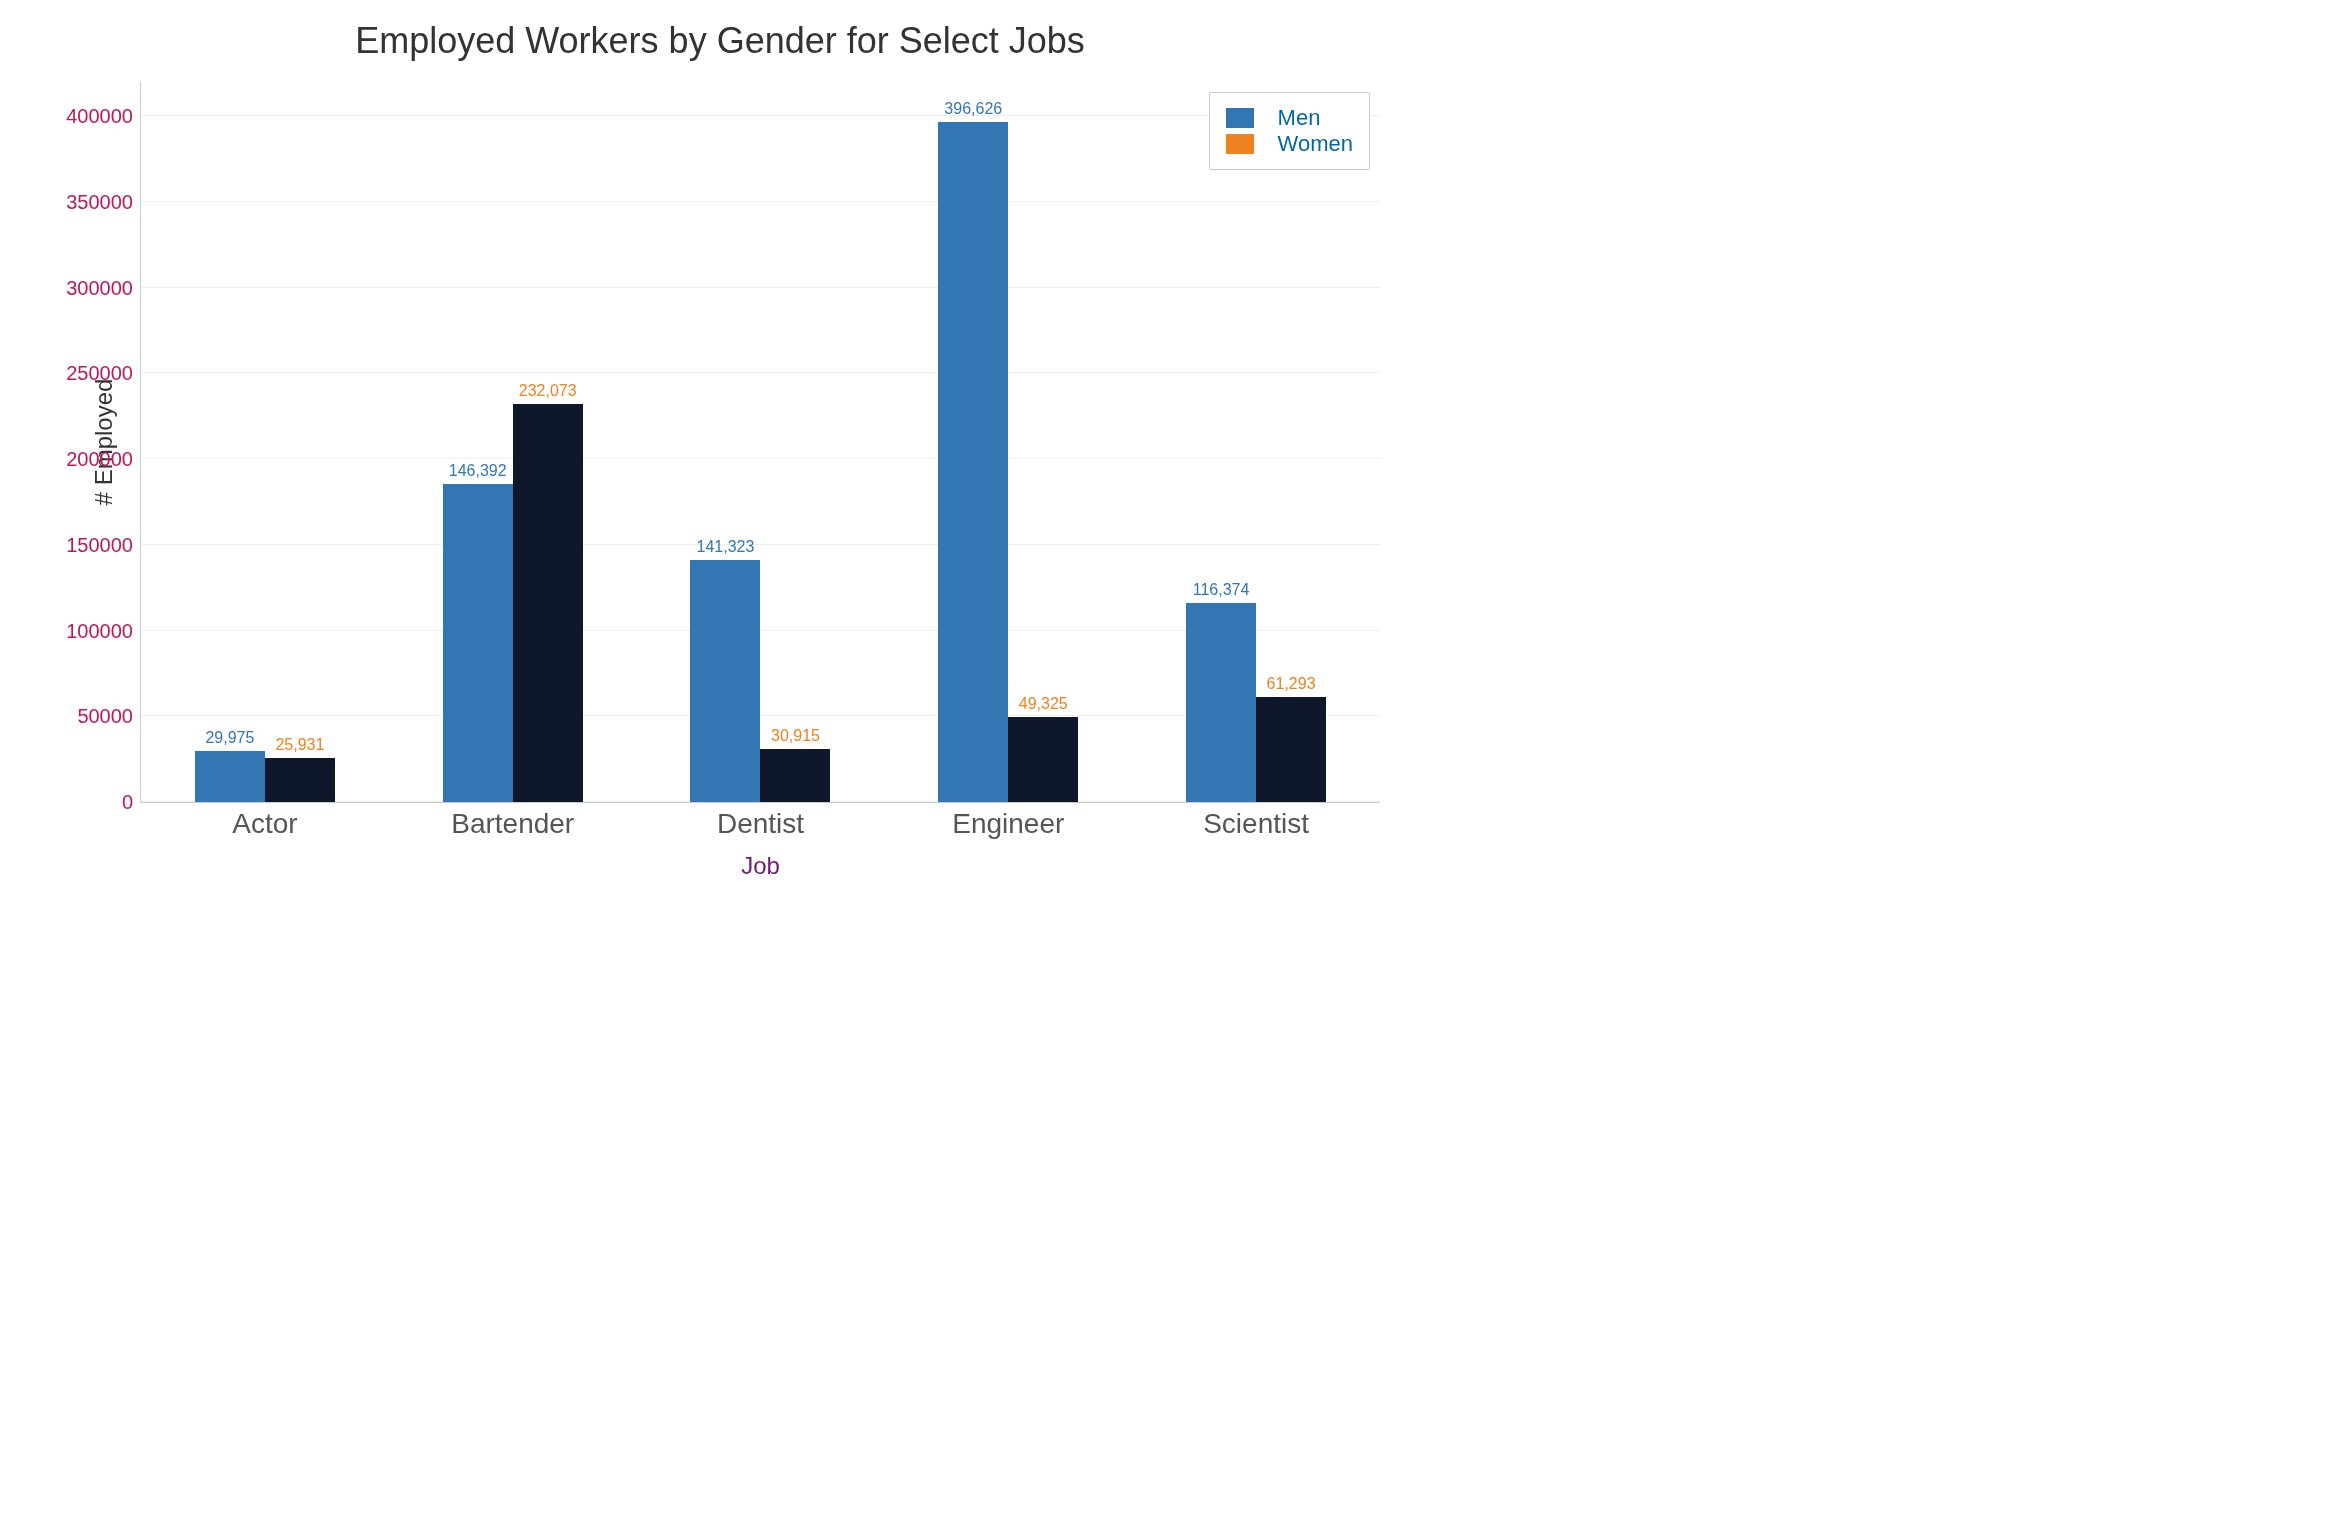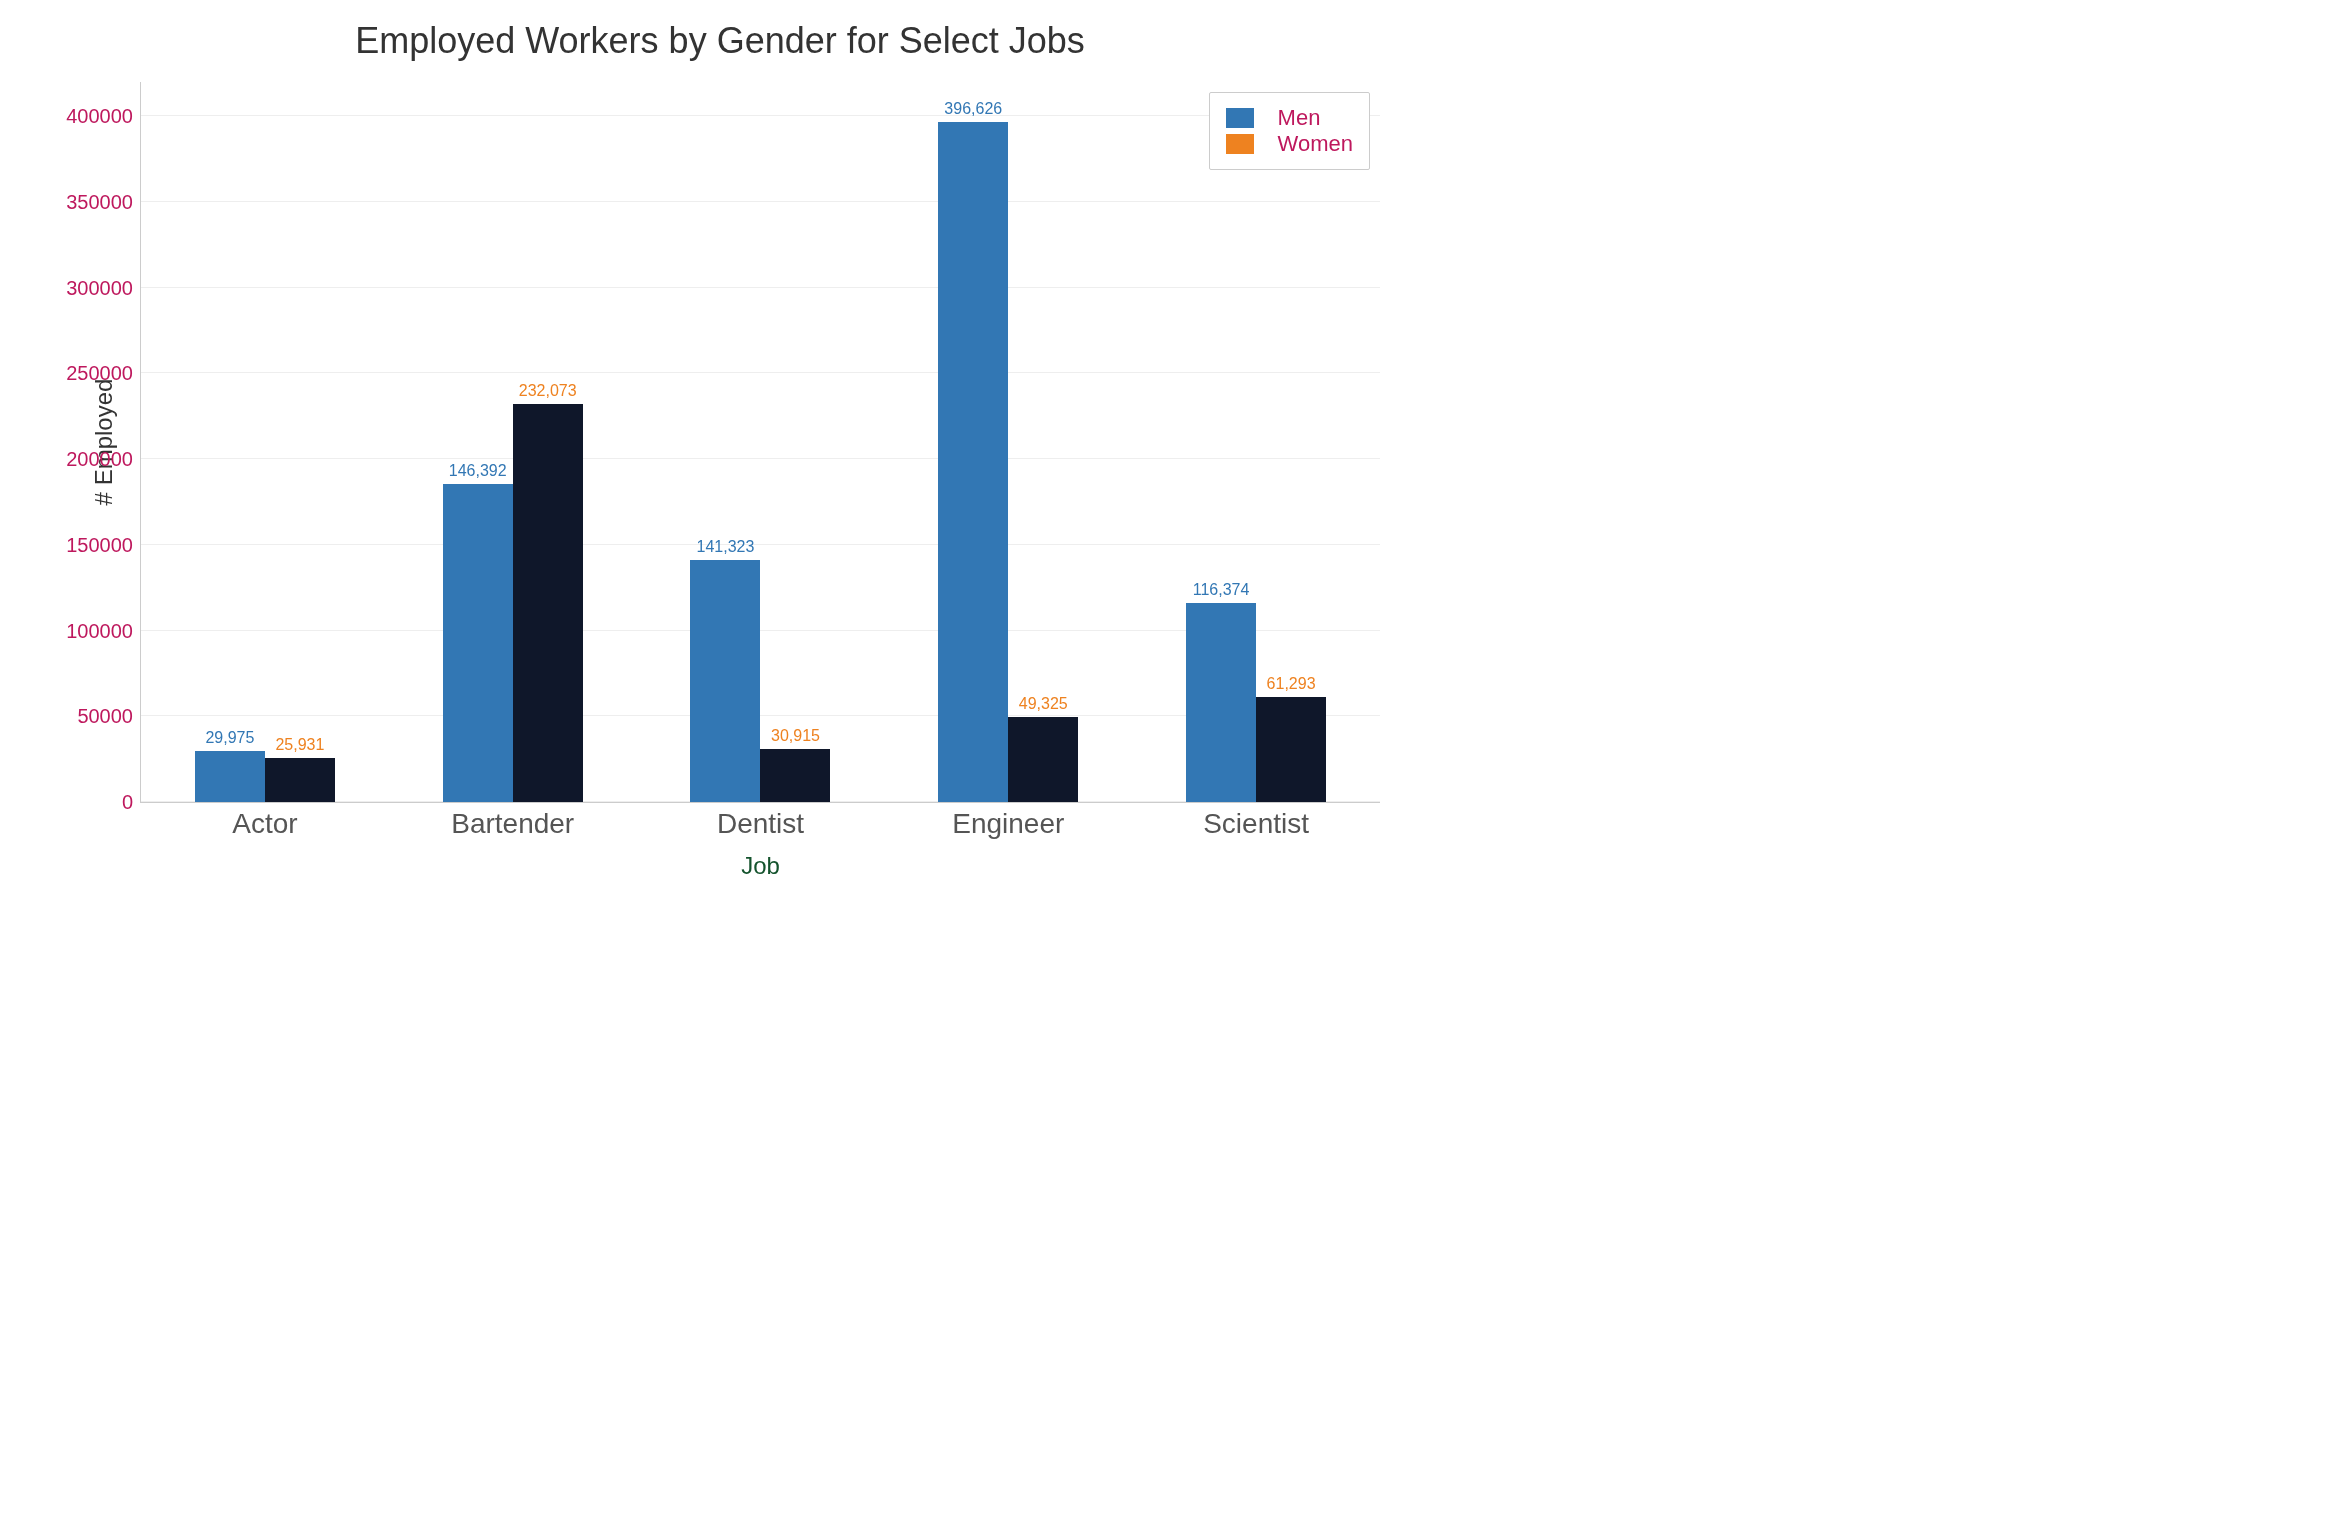--- a/index.html
+++ b/index.html
@@ -53,21 +53,21 @@
       color: #333;
       white-space: nowrap;
     }
     .x-axis-label {
       position: absolute;
       left: 50%;
       transform: translateX(-50%);
       top: 100%;
       margin-top: 50px;
       font-size: 24px;
-      color: #14532d;
+      color: #701a75;
     }
     .bars-area {
       position: absolute;
       left: 0;
       right: 0;
       top: 0;
       bottom: 0;
       display: flex;
       justify-content: space-around;
       align-items: flex-end;
@@ -121,21 +121,21 @@
       background: white;
       border: 1px solid #ccc;
       border-radius: 2px;
       padding: 12px 16px;
     }
     .legend-item {
       display: flex;
       align-items: center;
       gap: 24px;
       font-size: 22px;
-      color: #be185d;
+      color: #0369a1;
     }
     .legend-swatch {
       width: 28px;
       height: 20px;
     }
     .legend-swatch-men {
       background: #3277b4;
     }
     .legend-swatch-women {
       background: #ee8220;

